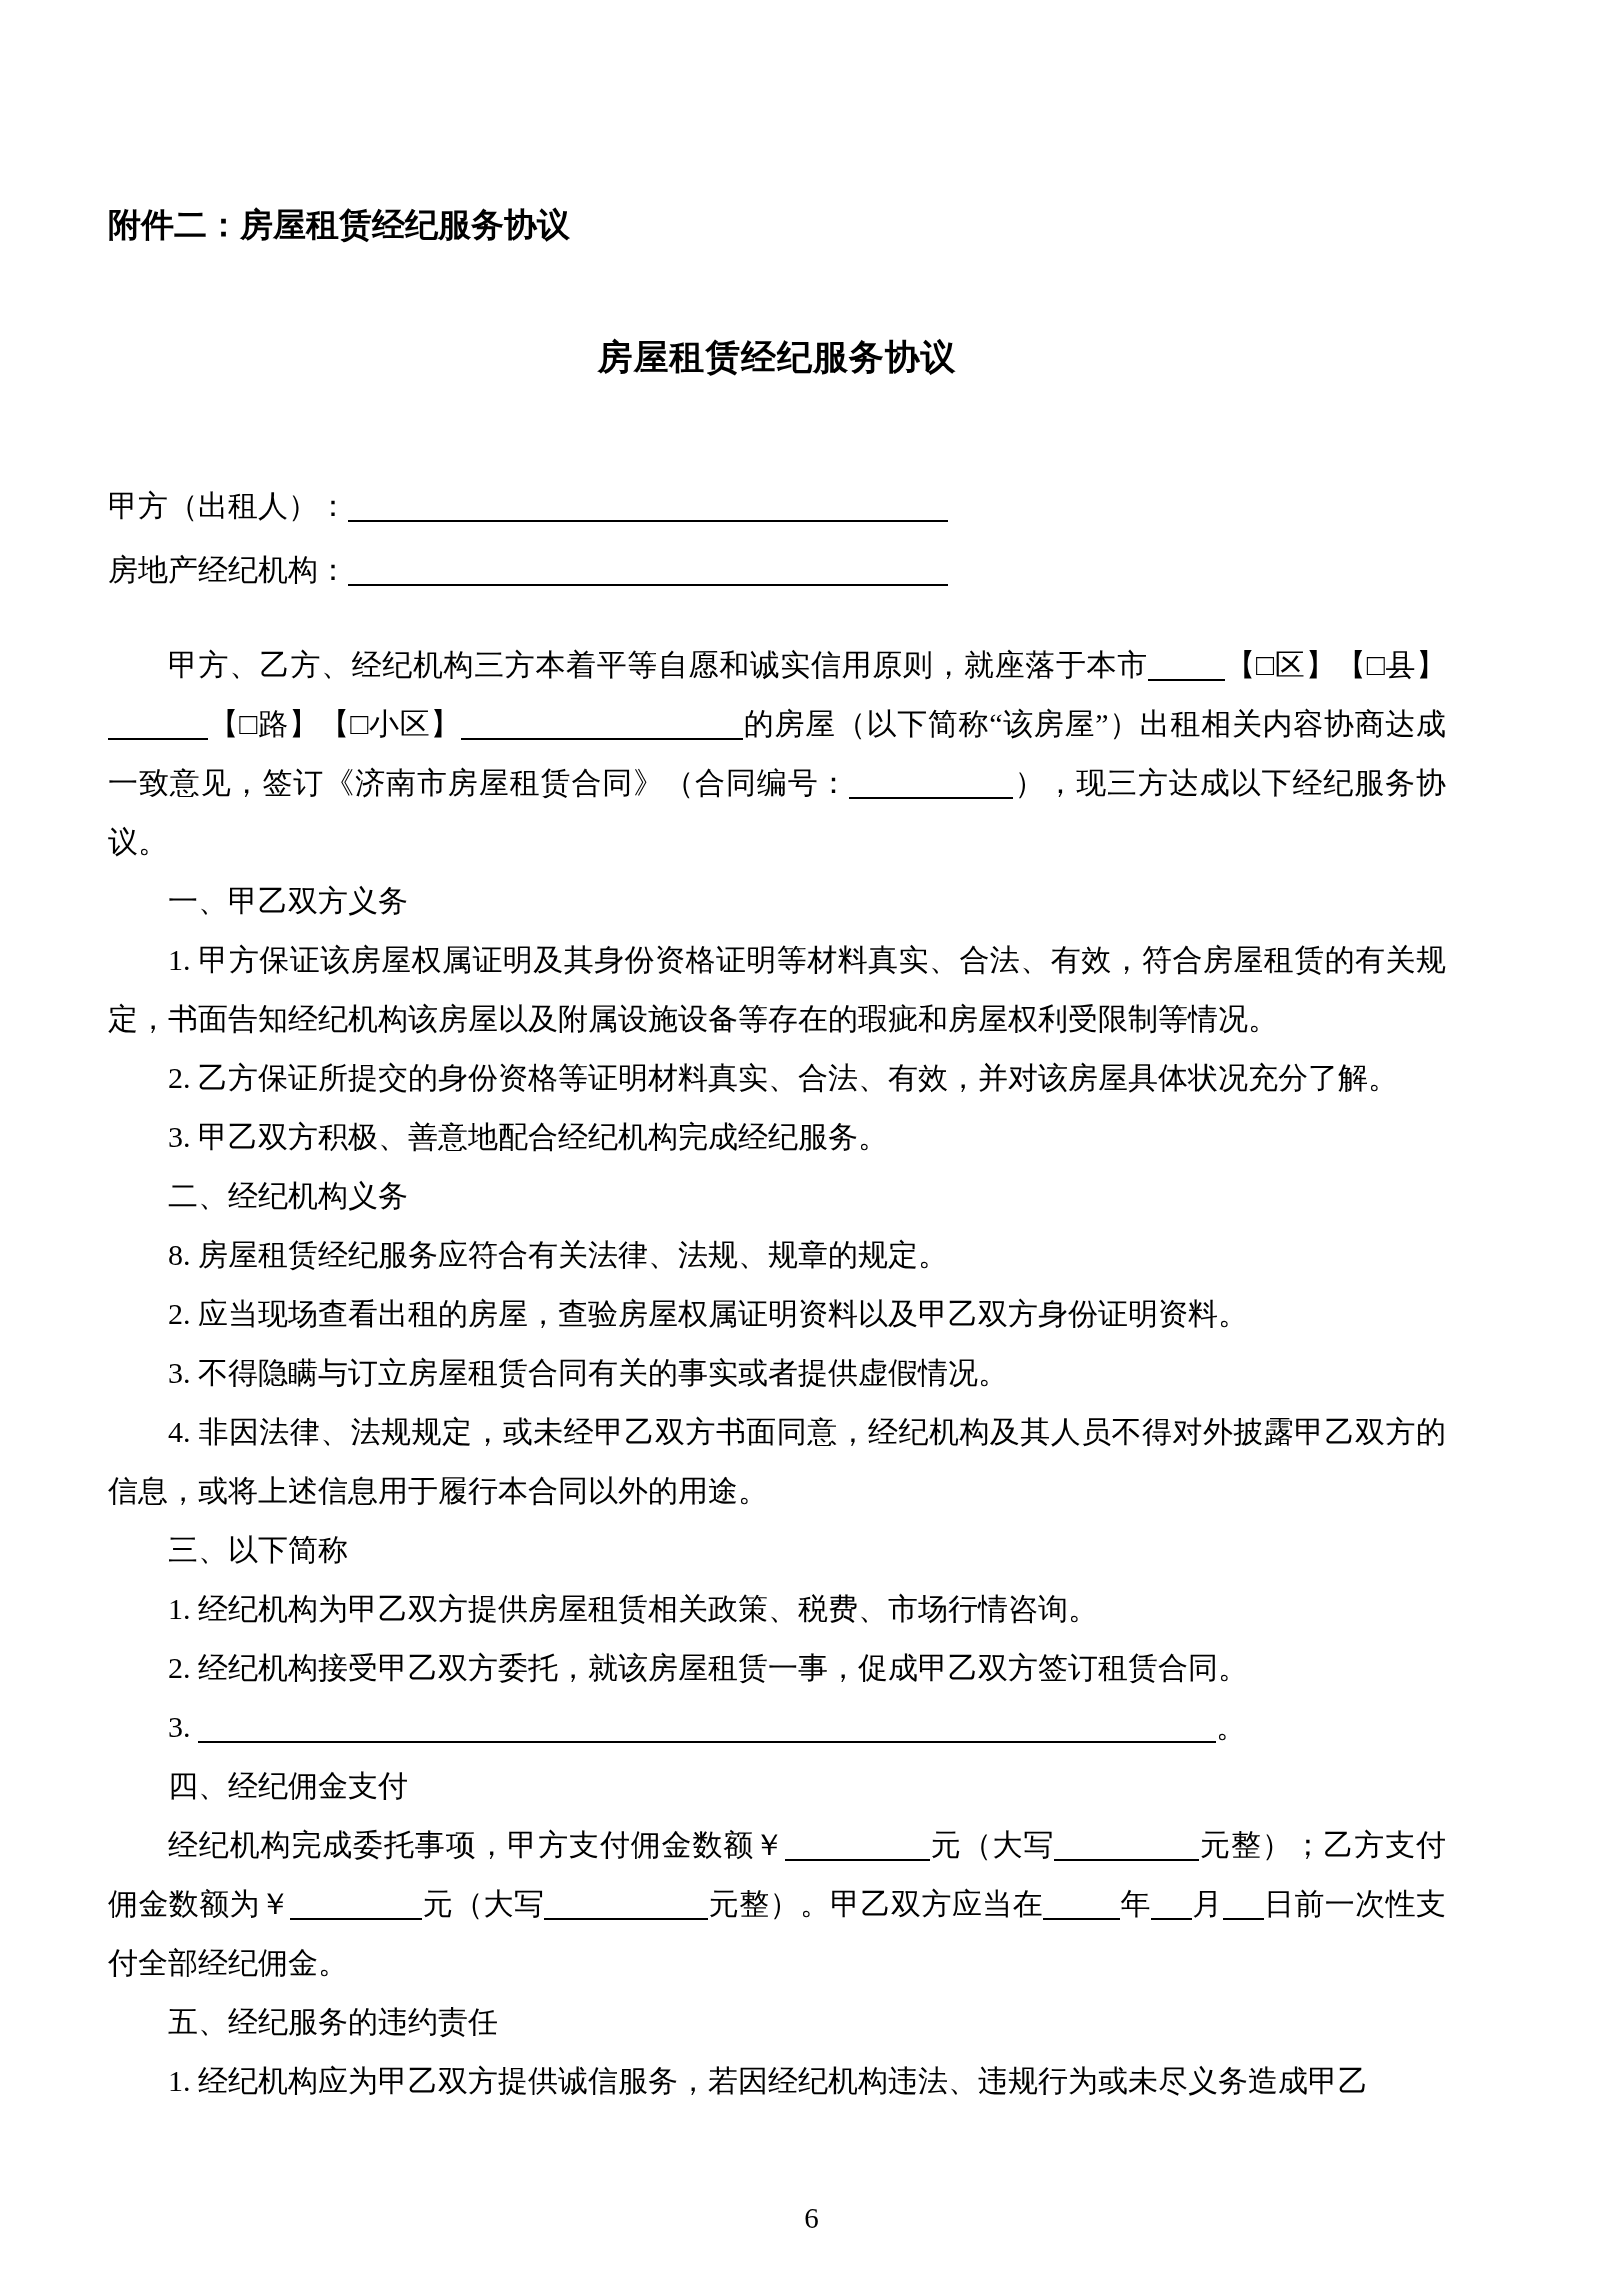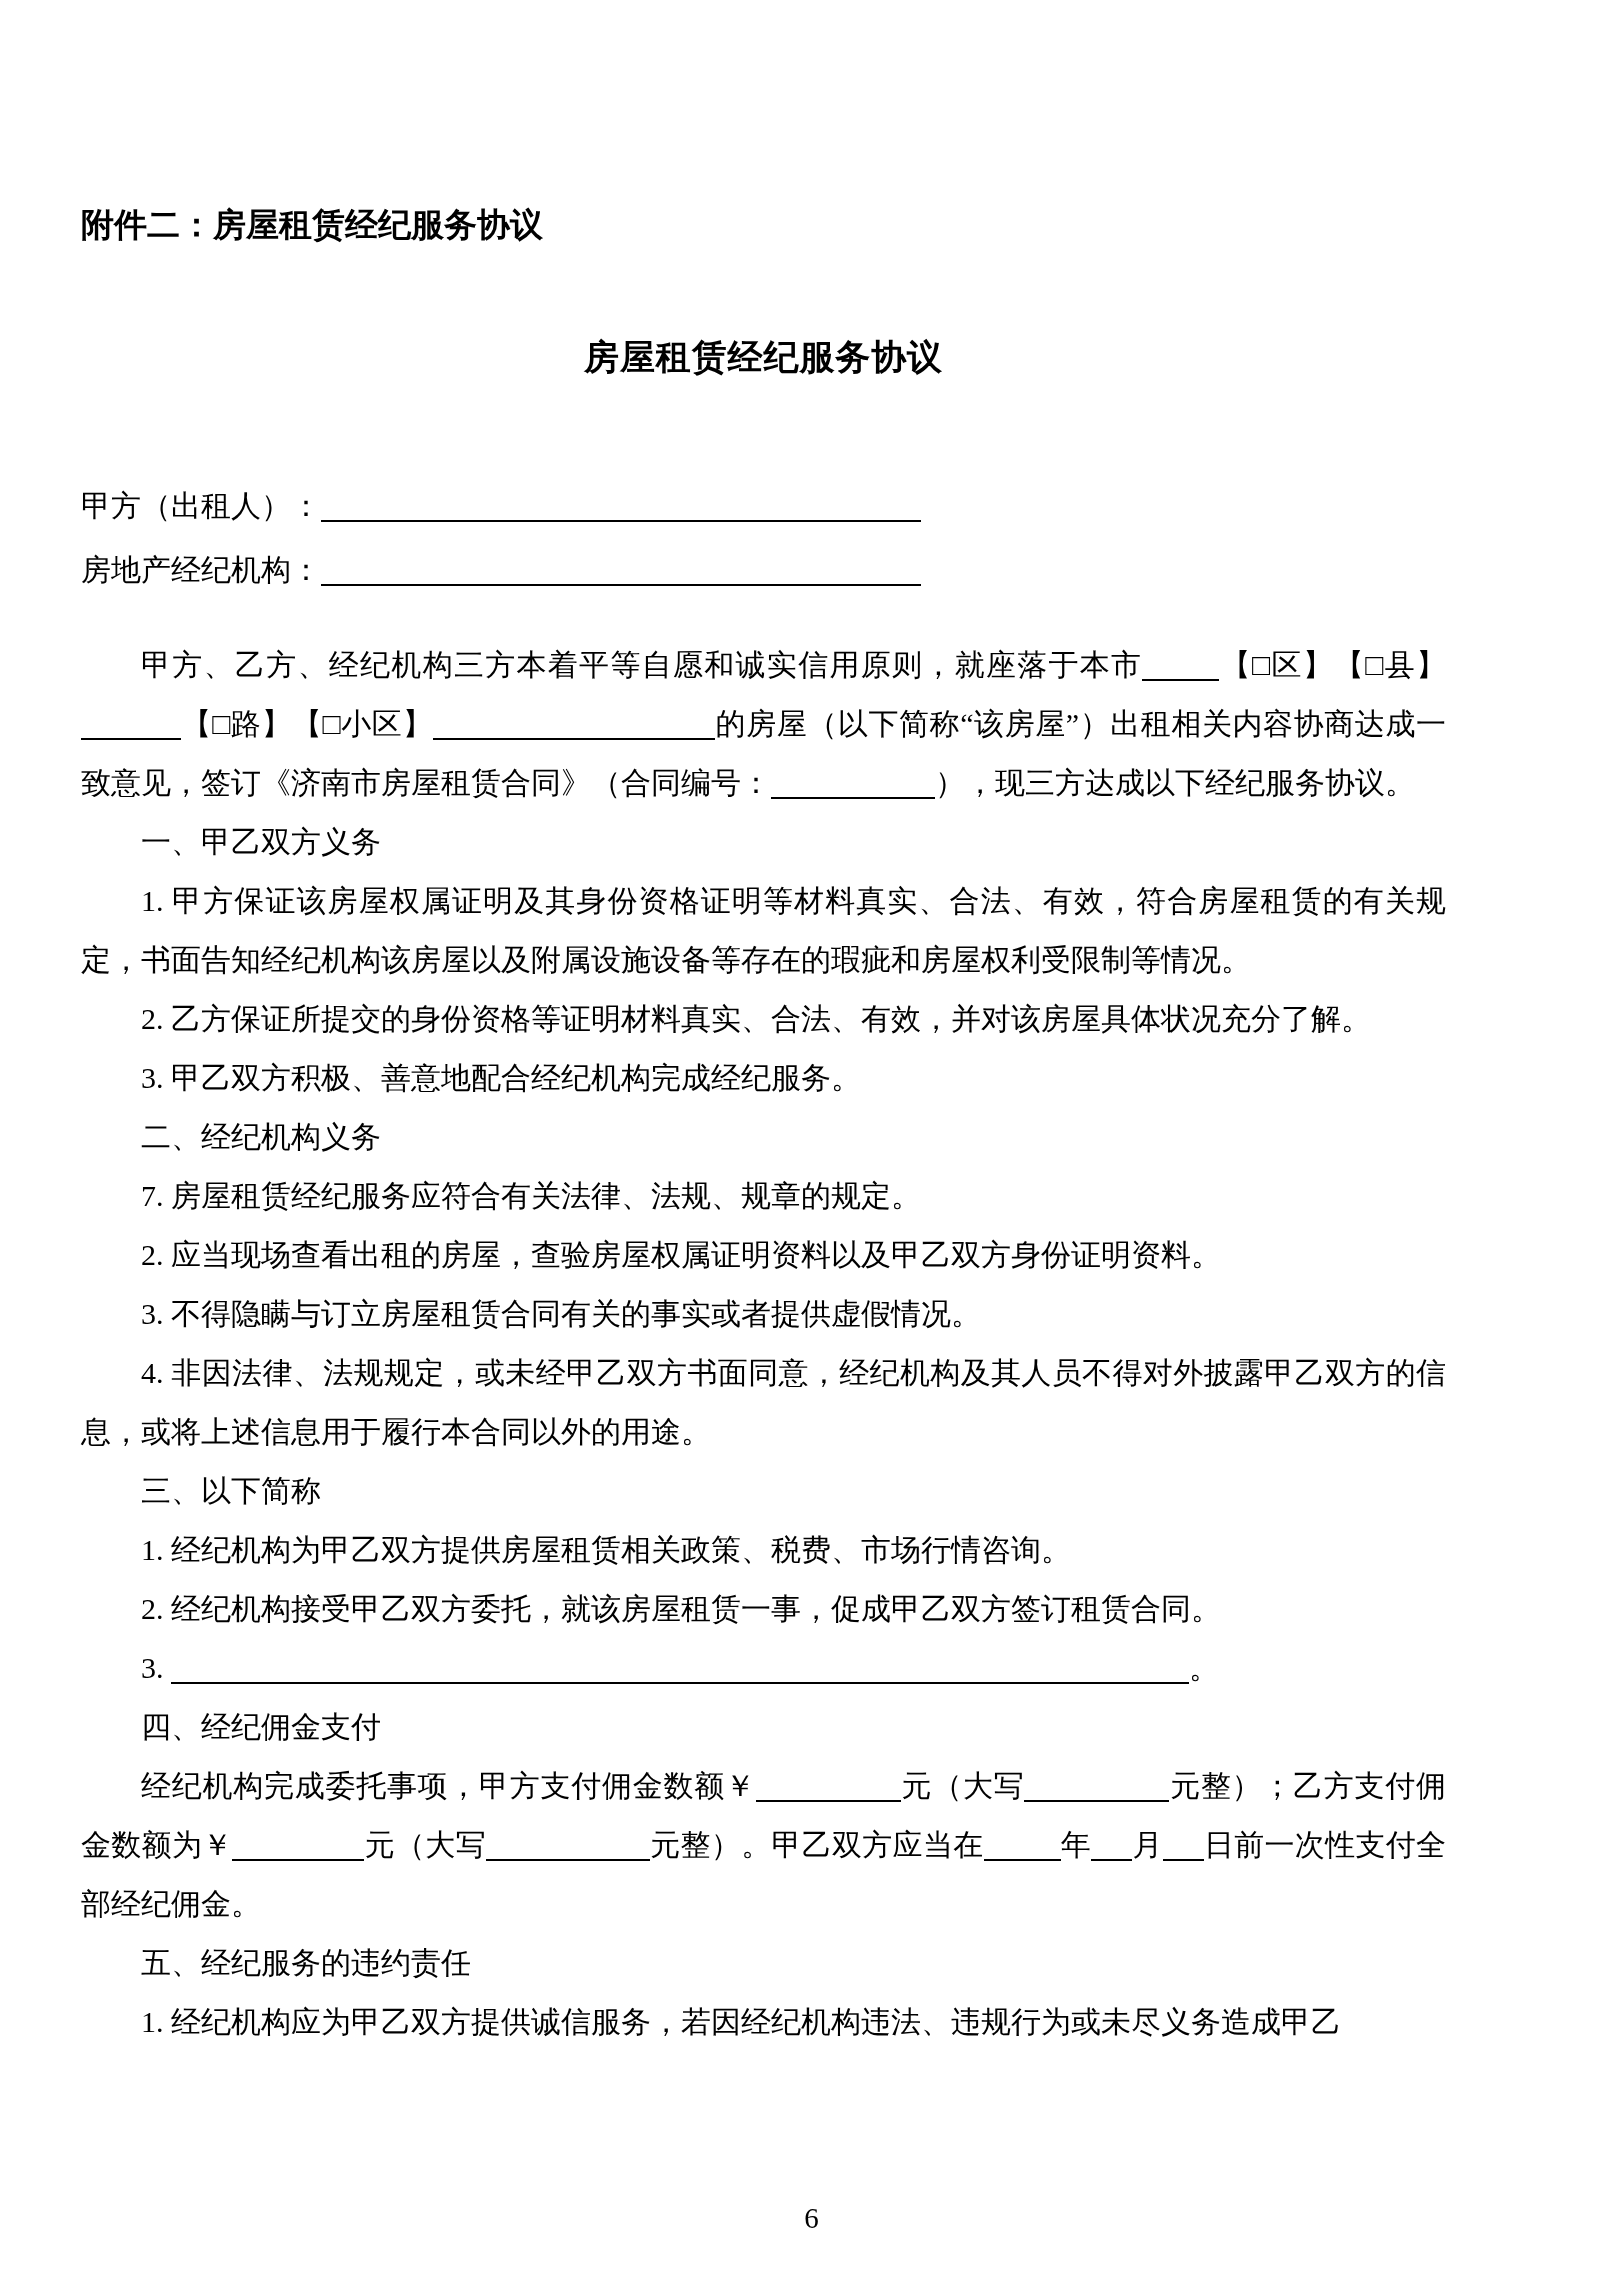--- a/index.html
+++ b/index.html
@@ -7,21 +7,21 @@
   .page {
     position: relative;
     width: 1623px;
     height: 2294px;
     background: #ffffff;
     color: #000000;
     font-family: "Liberation Serif", "DejaVu Serif", serif;
     overflow: hidden;
     margin: 0 auto;
   }
-  .content { padding: 204px 177px 0 81px; }
+  .content { padding: 204px 177px 0 108px; }
 
   .attachment-heading {
     font-size: 33px;
     font-weight: bold;
     line-height: 42px;
   }
   .doc-title {
     font-size: 35px;
     font-weight: bold;
     text-align: center;
@@ -93,21 +93,21 @@
     <div class="body-text">
 
       <p class="para"><span>甲方、乙方、经纪机构三方本着平等自愿和诚实信用原则，就座落于本市</span><span class="blank w-district"></span><span>【□区】【□县】</span><span class="blank w-road"></span><span>【□路】【□小区】</span><span class="blank w-community"></span><span>的房屋（以下简称“该房屋”）出租相关内容协商达成一致意见，签订《济南市房屋租赁合同》（合同编号：</span><span class="blank w-contract"></span><span>），现三方达成以下经纪服务协议。</span></p>
 
       <p class="section-heading">一、甲乙双方义务</p>
       <p class="item">1. 甲方保证该房屋权属证明及其身份资格证明等材料真实、合法、有效，符合房屋租赁的有关规定，书面告知经纪机构该房屋以及附属设施设备等存在的瑕疵和房屋权利受限制等情况。</p>
       <p class="item">2. 乙方保证所提交的身份资格等证明材料真实、合法、有效，并对该房屋具体状况充分了解。</p>
       <p class="item">3. 甲乙双方积极、善意地配合经纪机构完成经纪服务。</p>
 
       <p class="section-heading">二、经纪机构义务</p>
-      <p class="item">7. 房屋租赁经纪服务应符合有关法律、法规、规章的规定。</p>
+      <p class="item">8. 房屋租赁经纪服务应符合有关法律、法规、规章的规定。</p>
       <p class="item">2. 应当现场查看出租的房屋，查验房屋权属证明资料以及甲乙双方身份证明资料。</p>
       <p class="item">3. 不得隐瞒与订立房屋租赁合同有关的事实或者提供虚假情况。</p>
       <p class="item">4. 非因法律、法规规定，或未经甲乙双方书面同意，经纪机构及其人员不得对外披露甲乙双方的信息，或将上述信息用于履行本合同以外的用途。</p>
 
       <p class="section-heading">三、以下简称</p>
       <p class="item">1. 经纪机构为甲乙双方提供房屋租赁相关政策、税费、市场行情咨询。</p>
       <p class="item">2. 经纪机构接受甲乙双方委托，就该房屋租赁一事，促成甲乙双方签订租赁合同。</p>
       <p class="item"><span>3. </span><span class="blank w-entrust"></span><span>。</span></p>
 
       <p class="section-heading">四、经纪佣金支付</p>

